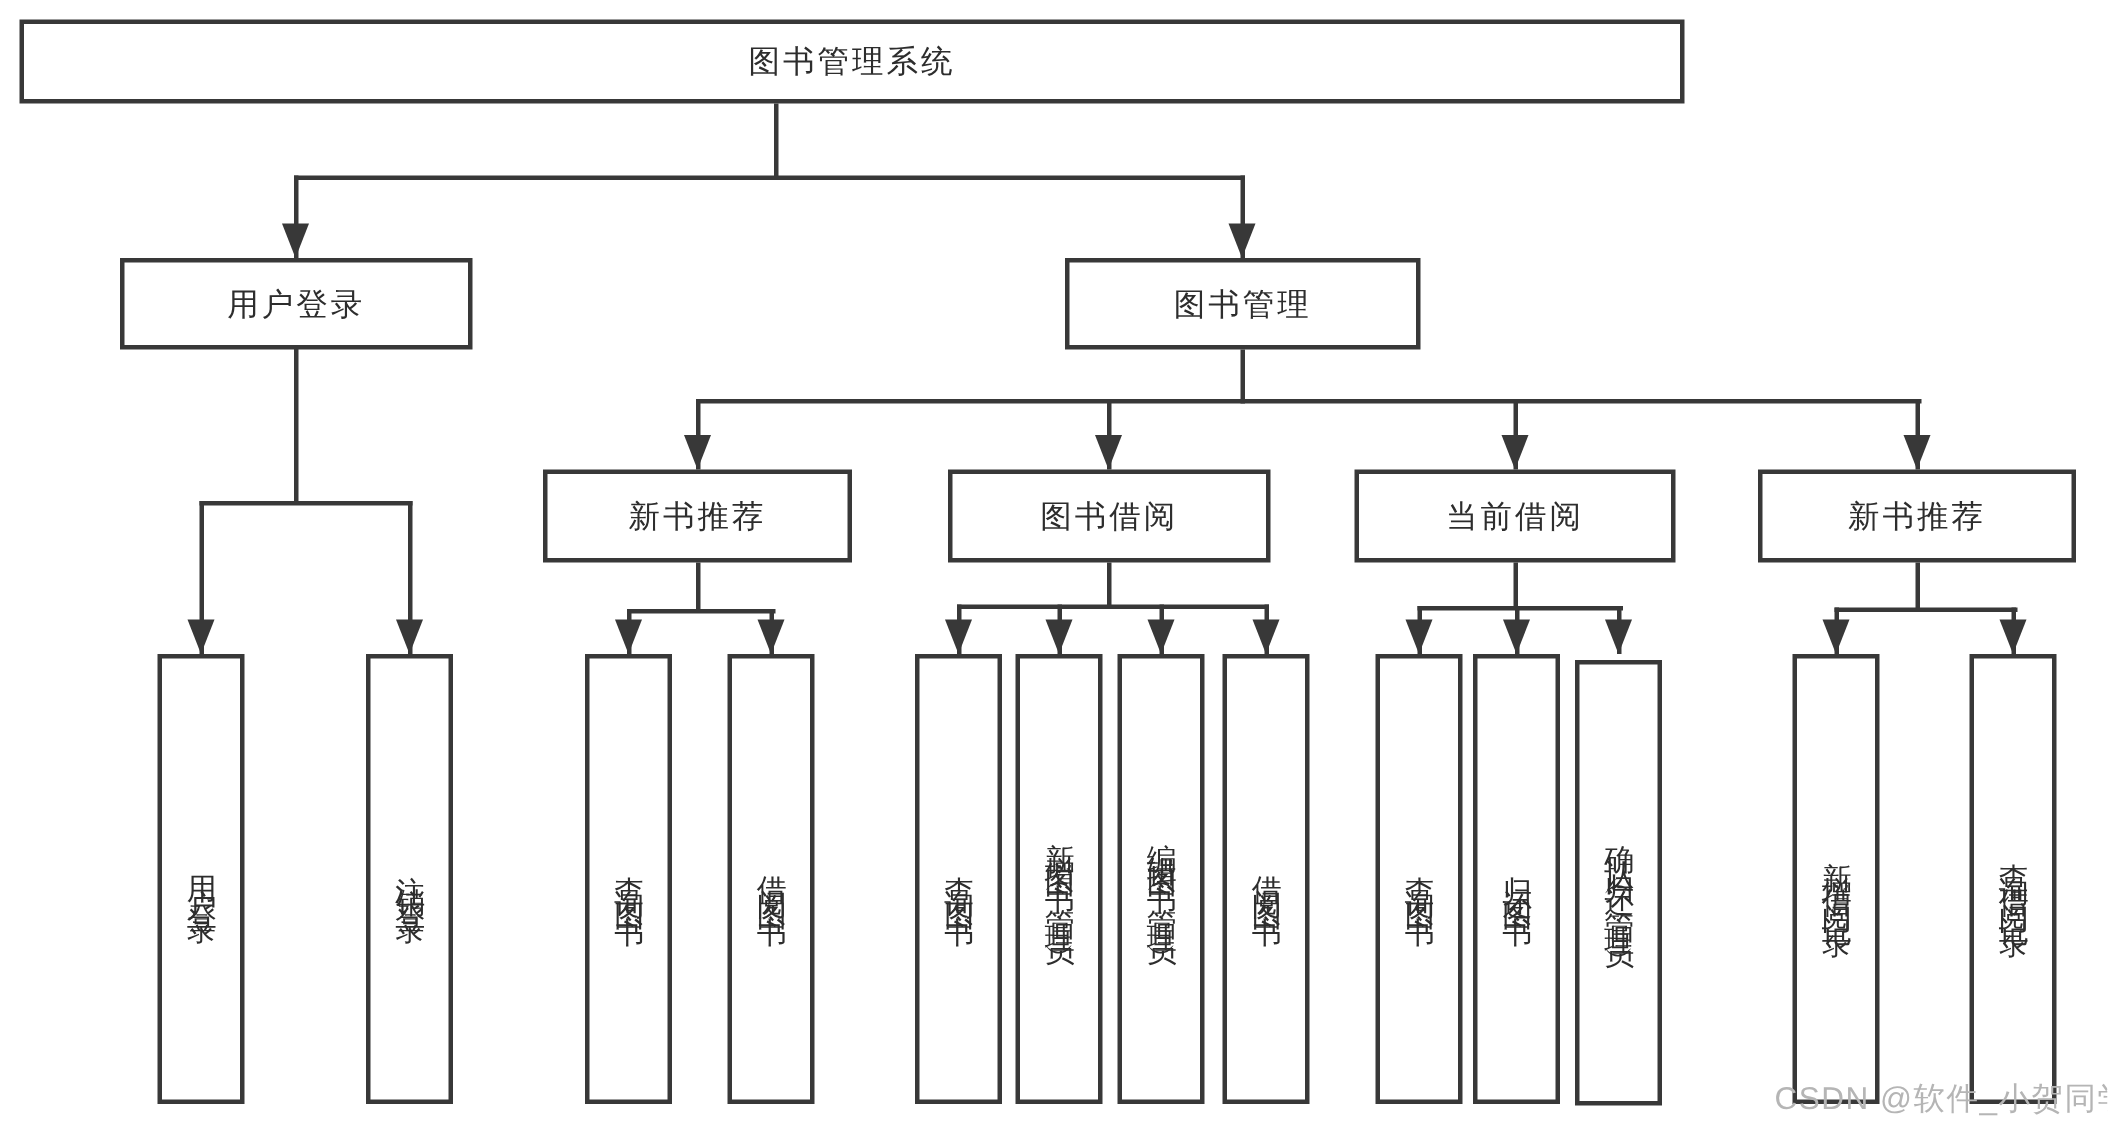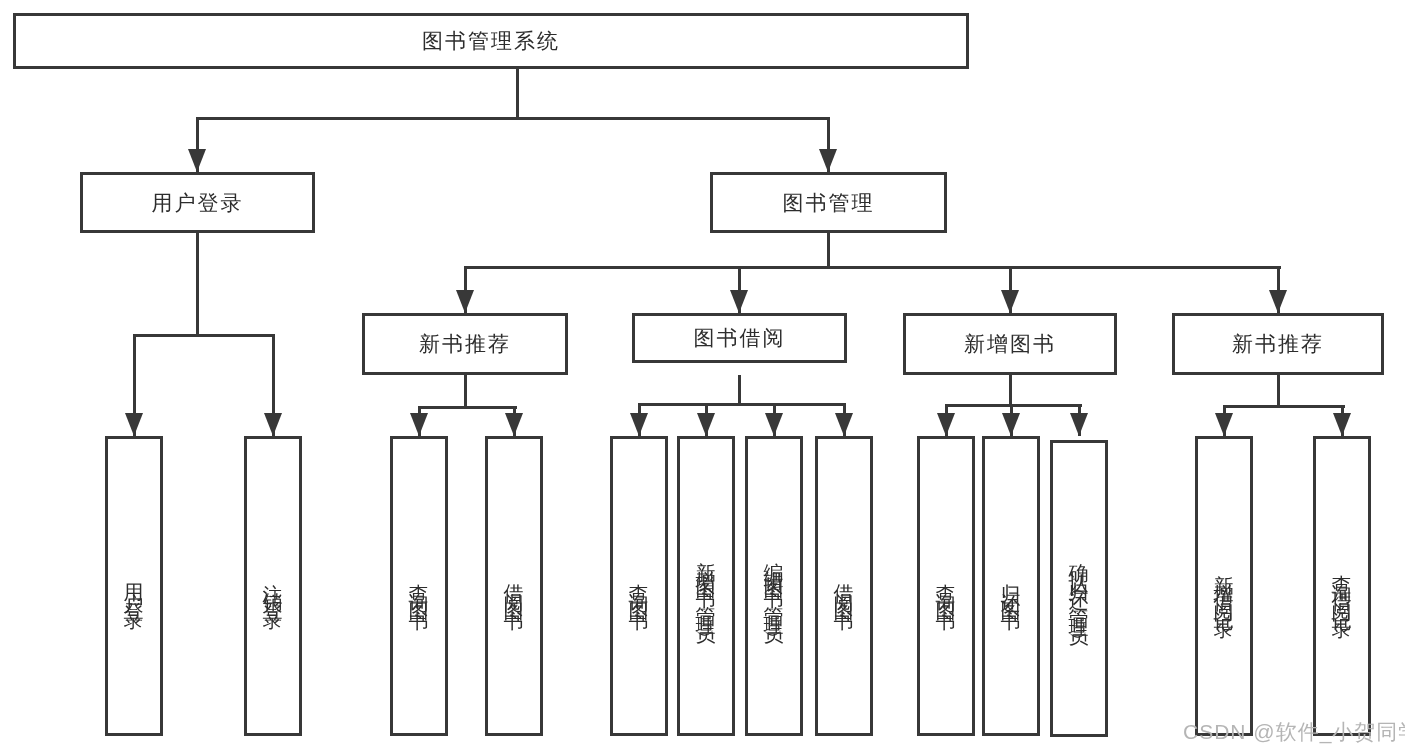--- a/index.html
+++ b/index.html
@@ -55,39 +55,39 @@
     letter-spacing: 1px;
     white-space: nowrap;
     z-index: 5;
   }
 </style>
 </head>
 <body>
 
 <div id="canvas">
 
-  <div class="box" style="left:13px;top:13px;width:956px;height:56px">
+  <div class="box" style="left:13px;top:13px;width:1110px;height:56px">
     <span class="lbl">图书管理系统</span>
   </div>
 
   <div class="box" style="left:80px;top:172px;width:235px;height:61px">
     <span class="lbl">用户登录</span>
   </div>
   <div class="box" style="left:362px;top:313px;width:206px;height:62px">
     <span class="lbl">新书推荐</span>
   </div>
 
   <div class="box" style="left:710px;top:172px;width:237px;height:61px">
     <span class="lbl">图书管理</span>
   </div>
-  <div class="box" style="left:632px;top:313px;width:215px;height:50px">
+  <div class="box" style="left:632px;top:313px;width:215px;height:62px">
     <span class="lbl">图书借阅</span>
   </div>
   <div class="box" style="left:903px;top:313px;width:214px;height:62px">
-    <span class="lbl">新增图书</span>
+    <span class="lbl">当前借阅</span>
   </div>
   <div class="box" style="left:1172px;top:313px;width:212px;height:62px">
     <span class="lbl">新书推荐</span>
   </div>
 
   <div class="box v" style="left:105px;top:436px;width:58px;height:300px">
     <span class="lbl">用户登录</span>
   </div>
   <div class="box v" style="left:244px;top:436px;width:58px;height:300px">
     <span class="lbl">注销登录</span>

